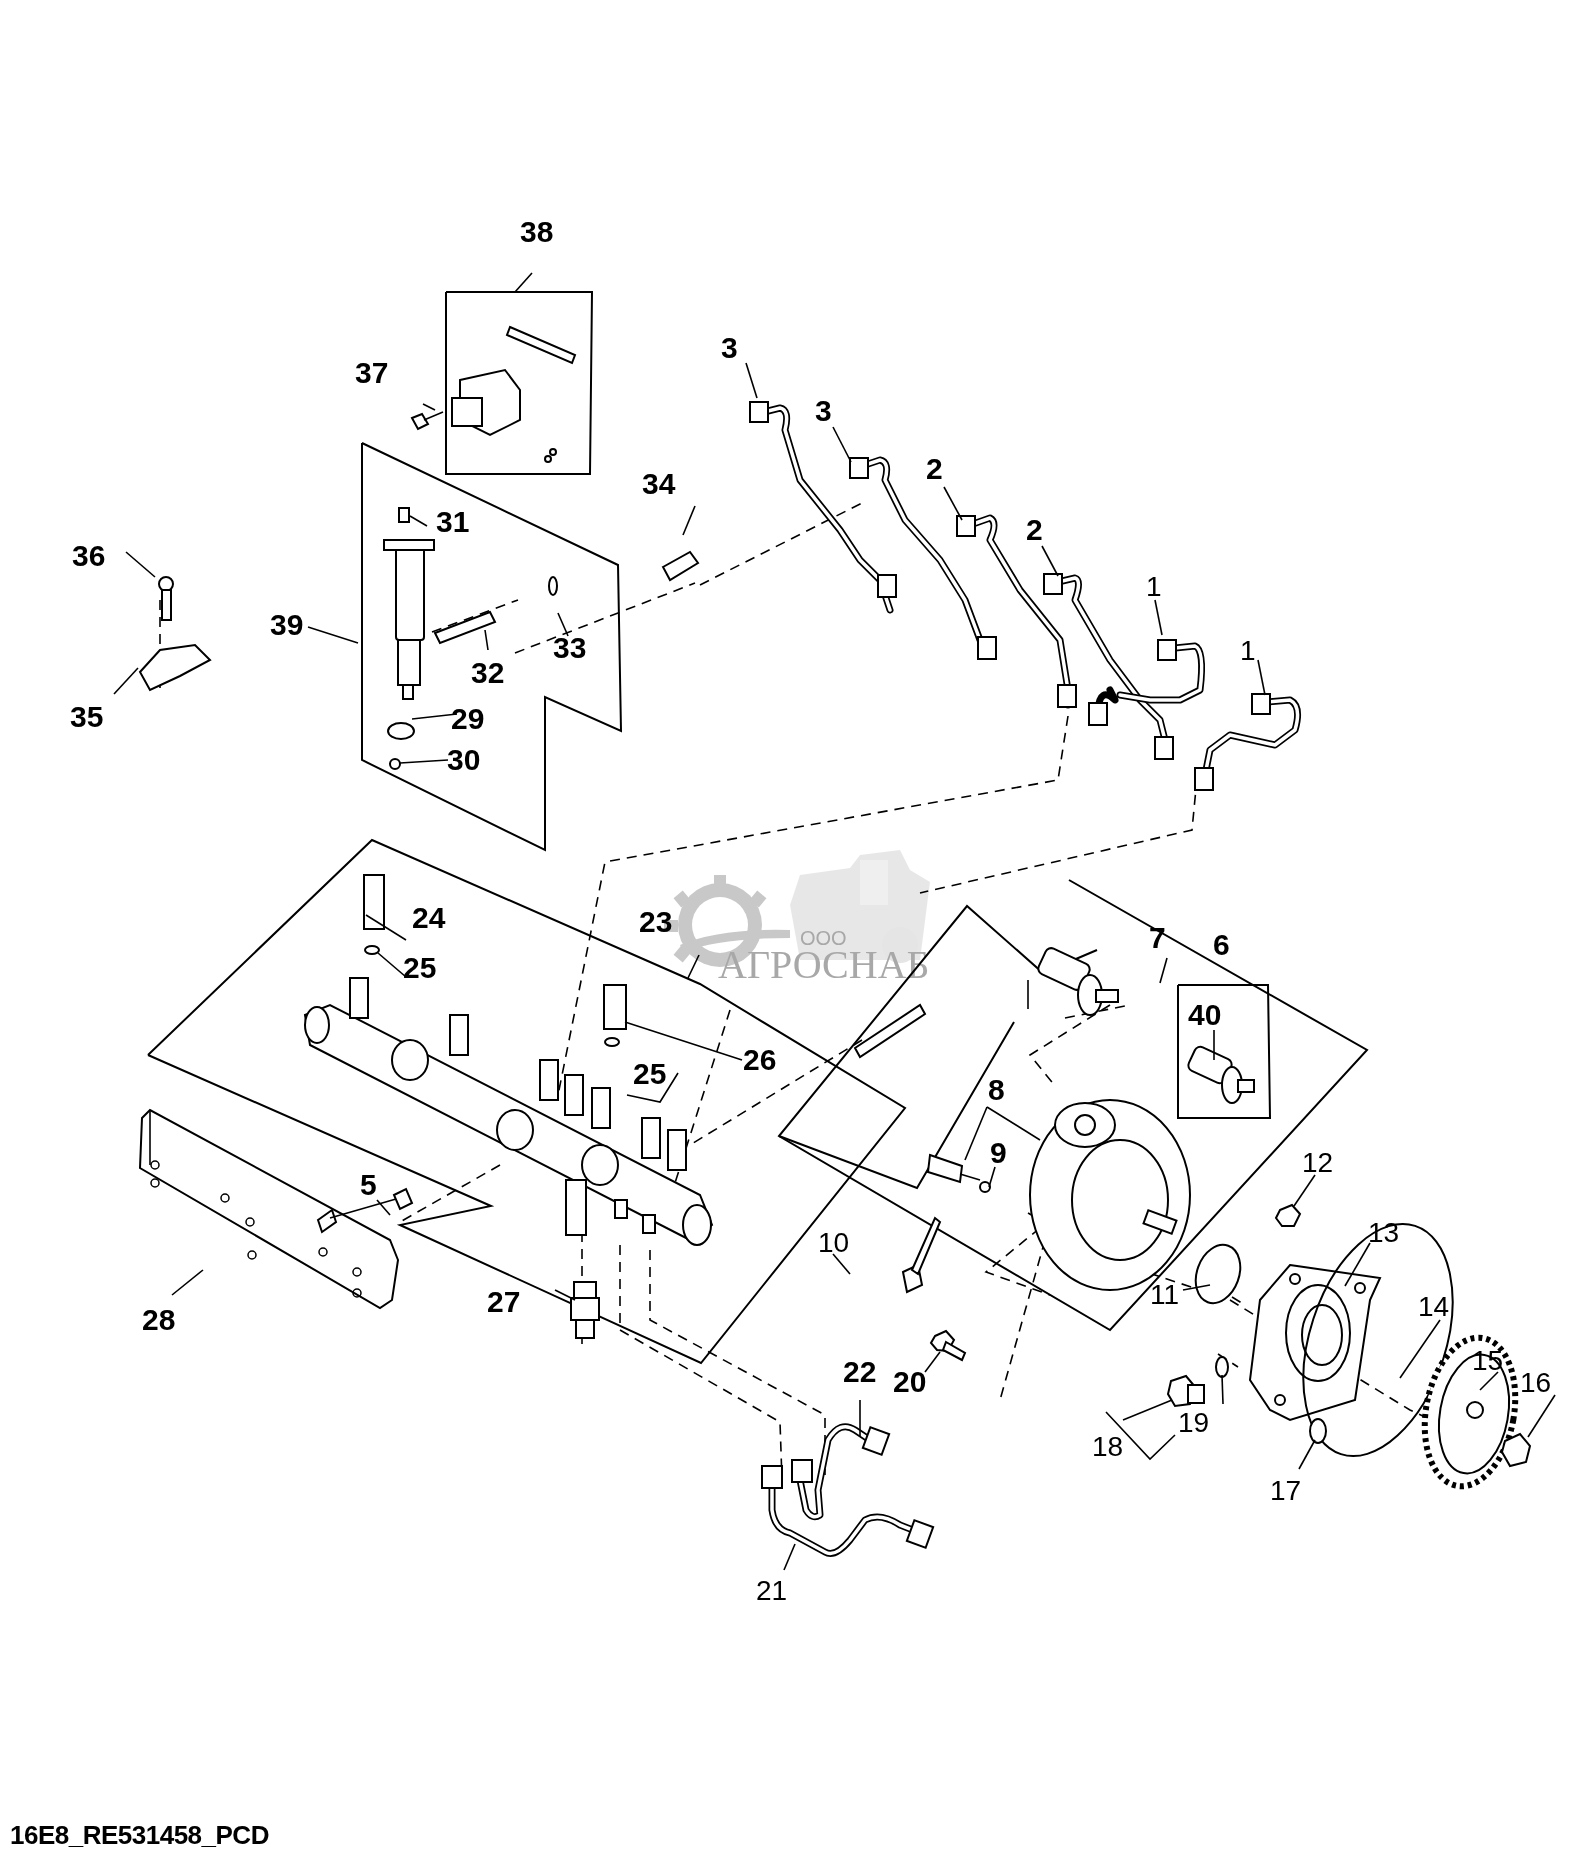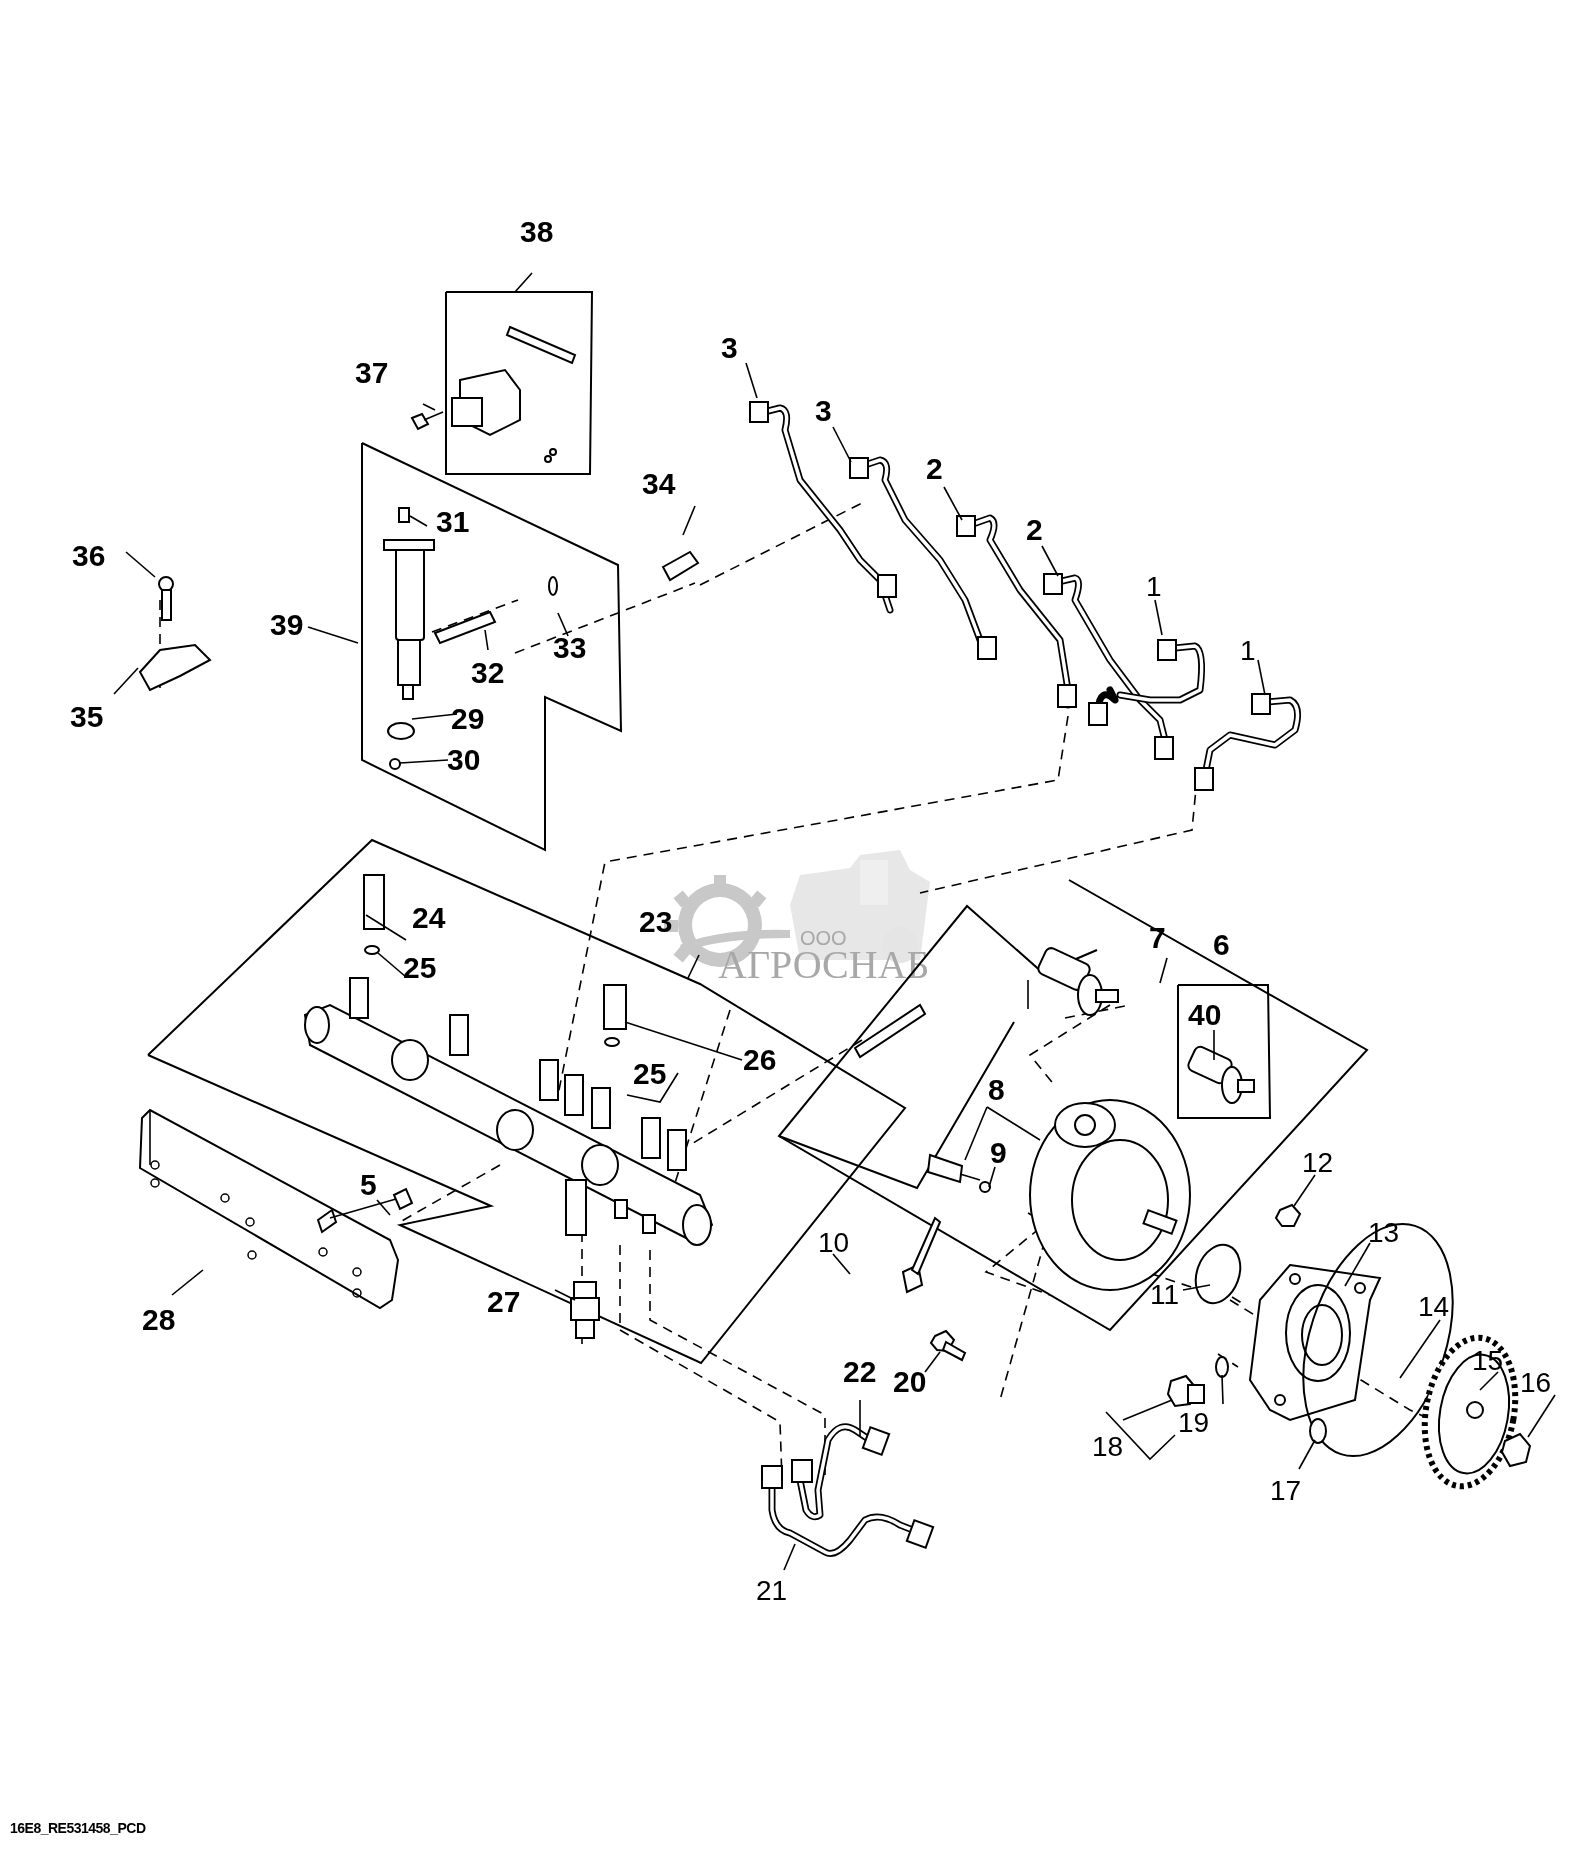--- a/index.html
+++ b/index.html
@@ -10,21 +10,21 @@
   .thin { stroke:#000; stroke-width:1.6; fill:none; }
   .dash { stroke:#000; stroke-width:1.6; fill:none; stroke-dasharray:10 7; }
   .part { stroke:#000; stroke-width:2; fill:#fff; }
   .pipe { stroke:#000; stroke-width:7; fill:none; stroke-linecap:round; stroke-linejoin:round; }
   .pipe-in { stroke:#fff; stroke-width:3.5; fill:none; stroke-linecap:round; stroke-linejoin:round; }
   .callout { font-family:"Liberation Sans", sans-serif; font-weight:bold; font-size:30px; fill:#000; }
   .callout-narrow { font-family:"Liberation Sans", sans-serif; font-size:28px; fill:#000; }
   .wm { fill:#c8c8c8; }
   .wm-text { font-family:"Liberation Serif", serif; font-size:40px; fill:#a8a8a8; }
   .wm-small { font-family:"Liberation Sans", sans-serif; font-size:20px; fill:#a8a8a8; }
-  #footer { position:absolute; left:10px; top:1820px; font-size:14px; font-weight:bold;
+  #footer { position:absolute; left:10px; top:1820px; font-size:26px; font-weight:bold;
             letter-spacing:-0.5px; color:#000; font-family:"Liberation Sans", sans-serif; }
 </style>
 </head>
 <body>
 
 <svg id="art" viewBox="0 0 1588 1852" xmlns="http://www.w3.org/2000/svg">
 
   <g>
     <g>
       <circle cx="720" cy="925" r="42" class="wm"></circle>

